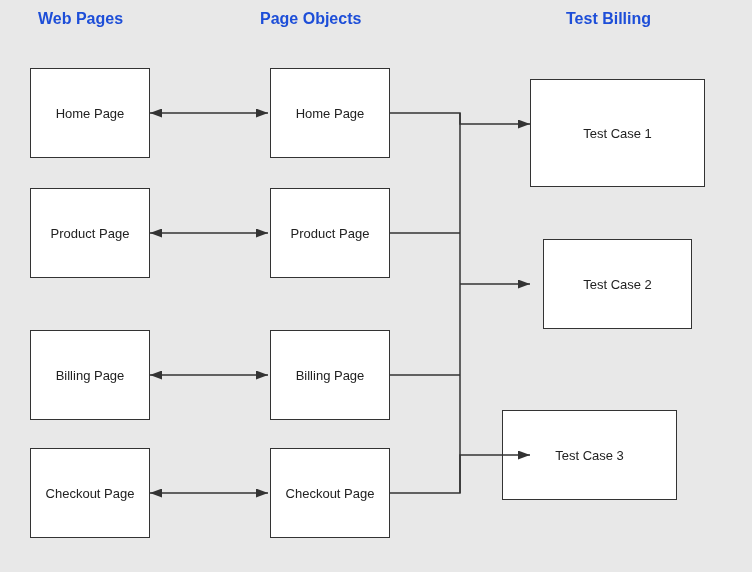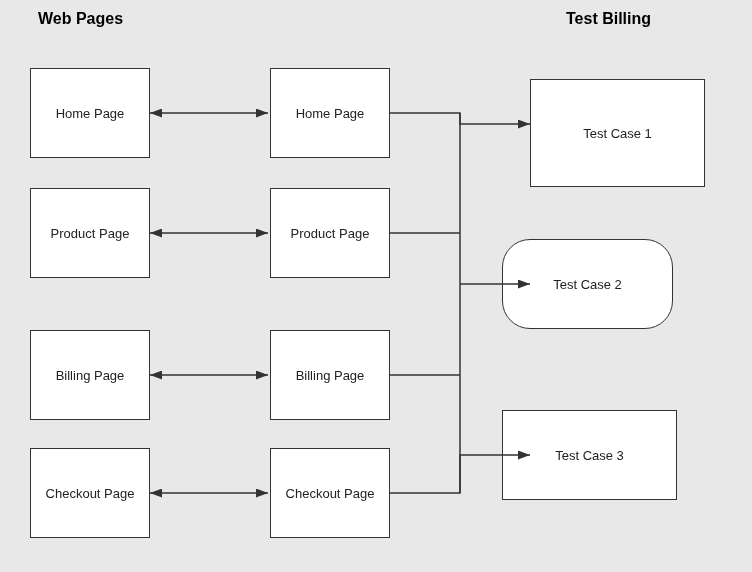--- a/index.html
+++ b/index.html
@@ -16,21 +16,21 @@
       height: 572px;
       background: #e8e8e8;
       position: relative;
     }
     .column-header {
       position: absolute;
       top: 10px;
       font-size: 16px;
       font-weight: bold;
       font-family: 'Comic Sans MS', cursive, sans-serif;
-      color: #000000;
+      color: #1d4ed8;
     }
     .box {
       position: absolute;
       background: white;
       border: 1.5px solid #333;
       display: flex;
       align-items: center;
       justify-content: center;
       font-family: 'Comic Sans MS', cursive, sans-serif;
       font-size: 13px;
@@ -43,34 +43,35 @@
       height: 572px;
       pointer-events: none;
     }
   </style>
 </head>
 <body>
 
 <div class="diagram-container">
 
   <div class="column-header" style="left: 38px;">Web Pages</div>
+  <div class="column-header" style="left: 260px;">Page Objects</div>
   <div class="column-header" style="left: 566px;">Test Billing</div>
 
   <div class="box" style="top:68px; left:30px; width:120px; height:90px;">Home Page</div>
   <div class="box" style="top:188px; left:30px; width:120px; height:90px;">Product Page</div>
   <div class="box" style="top:330px; left:30px; width:120px; height:90px;">Billing Page</div>
   <div class="box" style="top:448px; left:30px; width:120px; height:90px;">Checkout Page</div>
 
   <div class="box" style="top:68px; left:270px; width:120px; height:90px;">Home Page</div>
   <div class="box" style="top:188px; left:270px; width:120px; height:90px;">Product Page</div>
   <div class="box" style="top:330px; left:270px; width:120px; height:90px;">Billing Page</div>
   <div class="box" style="top:448px; left:270px; width:120px; height:90px;">Checkout Page</div>
 
   <div class="box" style="top:79px; left:530px; width:175px; height:108px;">Test Case 1</div>
-  <div class="box" style="top:239px; left:502px; width:171px; height:90px;border-radius:28px;">Test Case 2</div>
+  <div class="box" style="top:239px; left:543px; width:149px; height:90px;">Test Case 2</div>
   <div class="box" style="top:410px; left:502px; width:175px; height:90px;">Test Case 3</div>
 
   <svg class="arrows">
     <defs>
       <marker id="arrowhead-right" markerWidth="8" markerHeight="6" refX="8" refY="3" orient="auto">
         <polygon points="0 0, 8 3, 0 6" fill="#333"></polygon>
       </marker>
       <marker id="arrowhead-left" markerWidth="8" markerHeight="6" refX="0" refY="3" orient="auto">
         <polygon points="8 0, 0 3, 8 6" fill="#333"></polygon>
       </marker>

